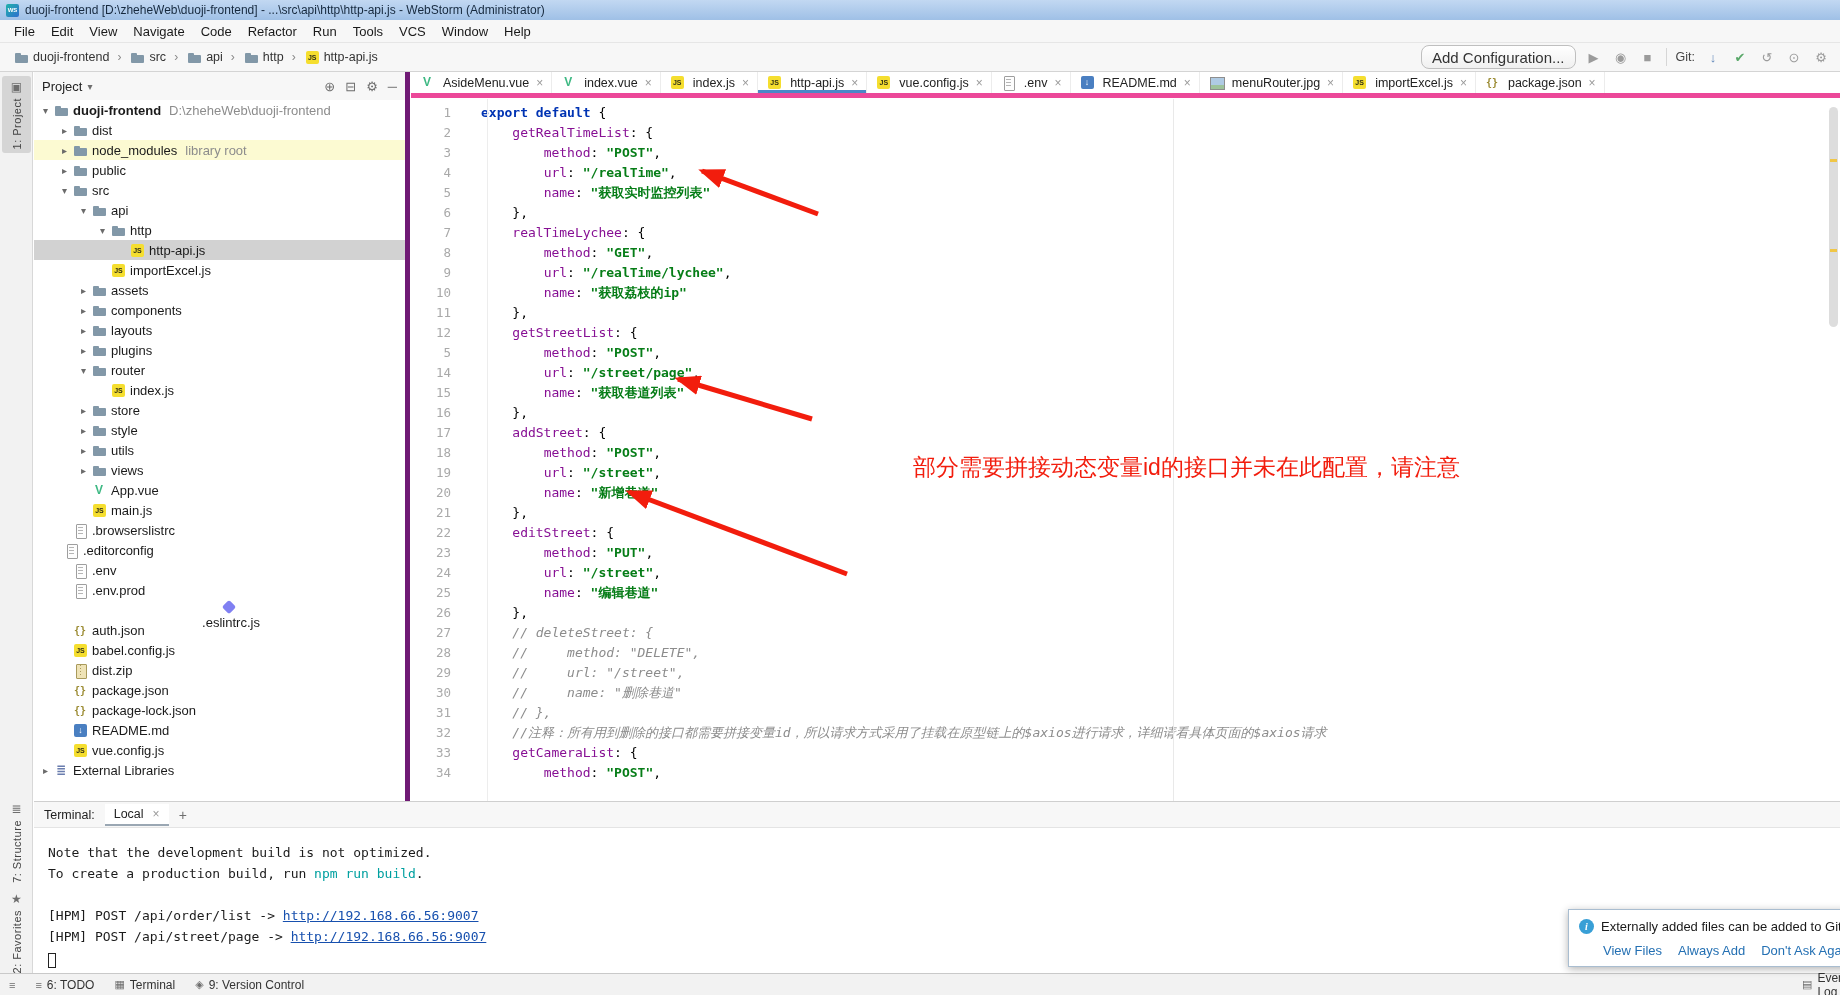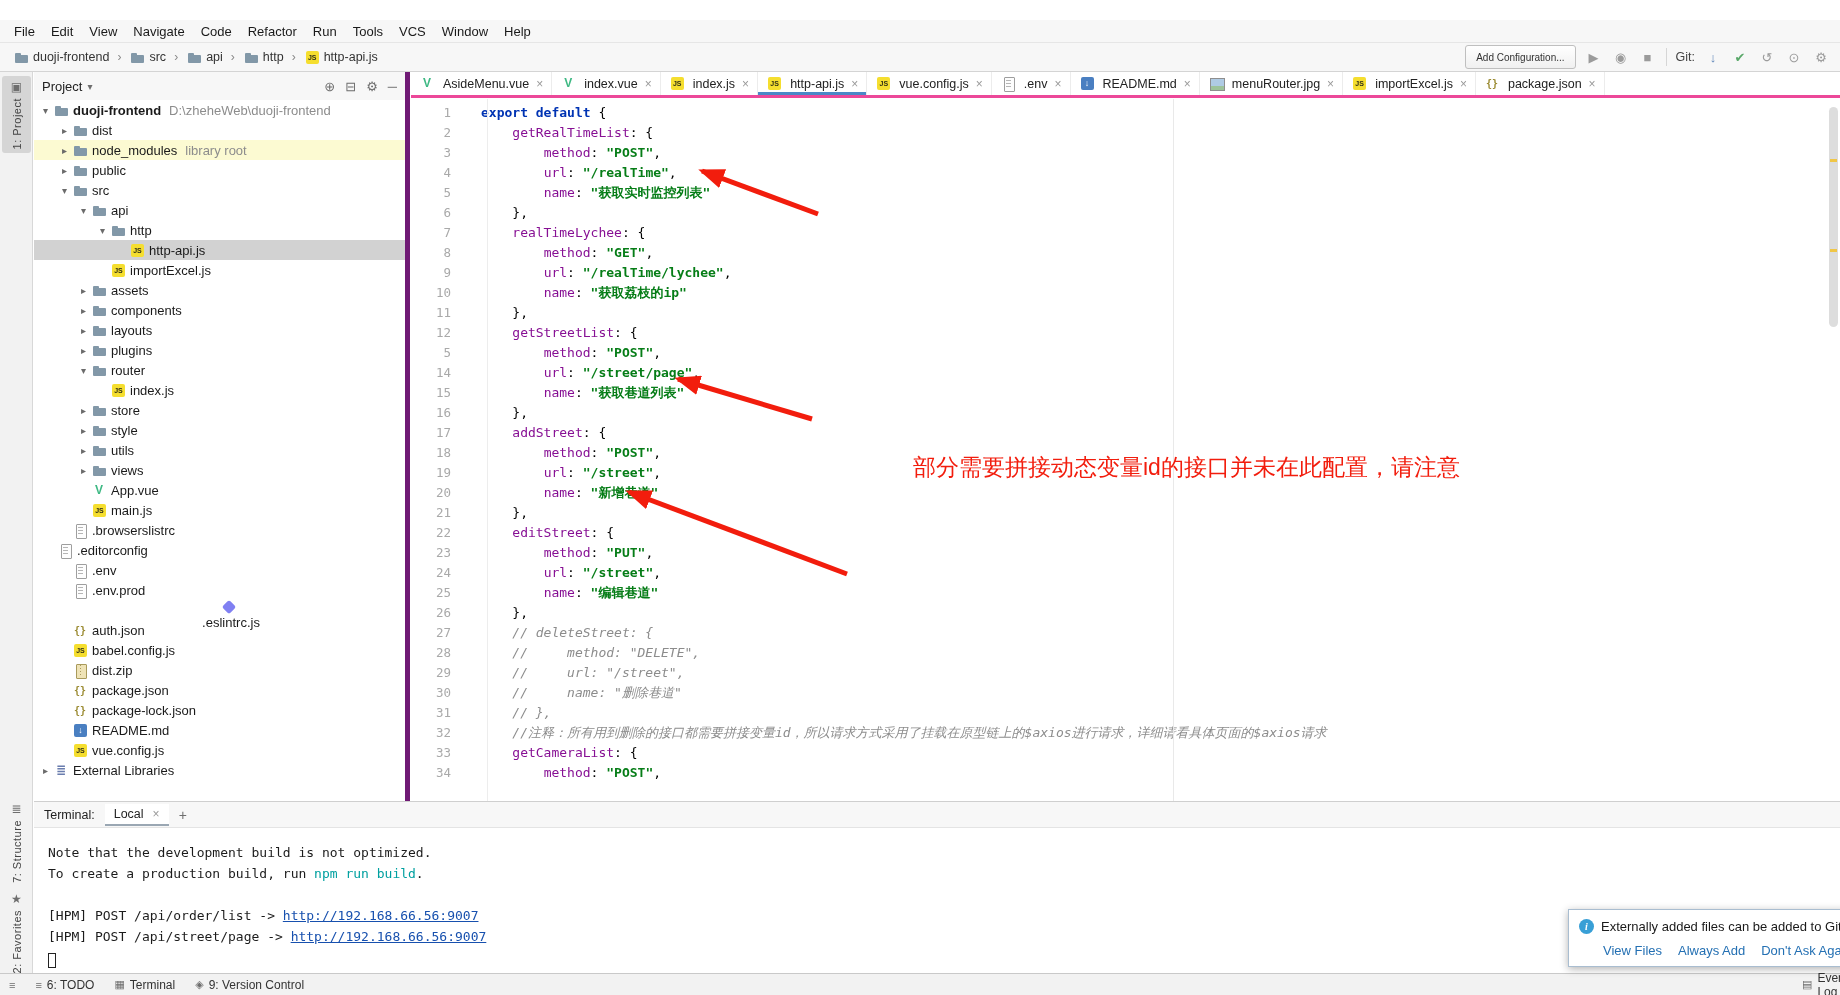--- a/index.html
+++ b/index.html
@@ -21,22 +21,22 @@
   .menu-item { padding:0 8px; height:100%; display:flex; align-items:center; cursor:default; }
 
   
   .navbar { position:absolute; left:0; top:42px; right:0; height:30px; background:#F7F7F7;
     border-top:1px solid #E6E6E6; border-bottom:1px solid #D4D4D4;
     display:flex; align-items:center; padding:0 10px; font-size:12.5px; color:#333; }
   .crumbs { display:flex; align-items:center; gap:2px; flex:1; min-width:0; }
   .crumb { display:flex; align-items:center; padding:1px 3px; border-radius:2px; }
   .crumb-sep { color:#8a8a8a; padding:0 3px; font-size:12px; }
   .nav-right { display:flex; align-items:center; gap:9px; }
-  .add-config { height:24px; padding:0 10px; font-size:10px; color:#333;
-    background:linear-gradient(#FFFFFF,#F0F0F0); border:1px solid #BFBFBF; border-radius:3px; }
+  .add-config { height:24px; padding:0 10px; font-size:15px; color:#333;
+    background:linear-gradient(#FFFFFF,#F0F0F0); border:1px solid #BFBFBF; border-radius:8px; }
   .tb-icon { color:#9B9B9B; font-size:13px; width:18px; text-align:center; }
   .tb-sep { width:1px; height:18px; background:#D6D6D6; }
   .git-label { color:#444; }
   .tb-icon.update { color:#5E86B8; } .tb-icon.commit { color:#59A869; }
 
   
   .toolstrip { position:absolute; left:0; top:72px; width:33px; bottom:22px;
     background:#F2F2F2; border-right:1px solid #D8D8D8; }
   .stripe-btn { position:absolute; left:2px; width:29px; display:flex; flex-direction:column;
     align-items:center; gap:4px; font-size:11px; color:#444; padding:4px 0; border-radius:3px; }
@@ -86,21 +86,21 @@
   .fic-zip::after { content:""; position:absolute; left:8px; top:2px; width:1px; height:11px;
       background:repeating-linear-gradient(#A99A5B 0 1px, transparent 1px 3px); }
   .fic-img::before { content:""; position:absolute; left:2px; top:2px; width:13px; height:11px;
       border:1px solid #8E8E8E; background:linear-gradient(#AFCBE4 60%, #9DC39A 60%); }
   .fic-lib::before { content:"≣"; position:absolute; left:3px; top:0; color:#6A7DAE;
       font:bold 12px/15px "DejaVu Sans",sans-serif; }
 
   
   .editor { position:absolute; left:411px; top:72px; right:0; height:729px; background:#fff; }
   .tabbar { position:absolute; left:0; top:0; right:0; height:26px; background:#fff;
-    border-bottom:3px solid #ec4899; display:flex; align-items:stretch; overflow:hidden; }
+    border-bottom:5px solid #ec4899; display:flex; align-items:stretch; overflow:hidden; }
   .tab { display:flex; align-items:center; padding:0 8px; gap:4px; font-size:12.5px; color:#222;
     border-right:1px solid #ECECEC; white-space:nowrap; }
   .tab.active { background:#FFFFFF; box-shadow:inset 0 -3px 0 #4A88C7; }
   .tab-close { color:#9A9A9A; font-size:12px; margin-left:3px; }
   .editor-body { position:absolute; left:0; top:27px; right:0; bottom:0; overflow:hidden; padding-top:4px; }
   .gutter-sep { position:absolute; left:76px; top:0; bottom:0; width:1px; background:#EDEDED; }
   .margin-guide { position:absolute; left:762px; top:0; bottom:0; width:1px; background:#E9E9E9; }
   .code-row { display:flex; height:20px; line-height:20px;
     font-family:"DejaVu Sans Mono",monospace; font-size:13px; white-space:pre; }
   .lnum { width:62px; flex:none; text-align:right; padding-right:22px;
@@ -151,20 +151,24 @@
     padding:0 9px; font-size:12px; color:#333; }
   .sb-item { display:flex; align-items:center; gap:5px; }
   .sb-ic { color:#6E6E6E; font-size:11px; }
   .sb-right { position:absolute; left:1802px; display:flex; align-items:center; gap:5px; }
 </style>
 </head>
 <body>
 
 <div class="screen">
 
+  <div class="titlebar">
+    <span class="ws-logo">WS</span>
+    <span>duoji-frontend [D:\zheheWeb\duoji-frontend] - ...\src\api\http\http-api.js - WebStorm (Administrator)</span>
+  </div>
 
   <div class="menubar" id="menubar">
       <span class="menu-item">File</span>
       <span class="menu-item">Edit</span>
       <span class="menu-item">View</span>
       <span class="menu-item">Navigate</span>
       <span class="menu-item">Code</span>
       <span class="menu-item">Refactor</span>
       <span class="menu-item">Run</span>
       <span class="menu-item">Tools</span>
@@ -347,21 +351,21 @@
         <div class="tree-row" style="padding-left: 42px;">
           <span class="tr-chevron"></span>
           <span class="fic fic-js"></span>
           <span class="tr-label">main.js</span>
         </div>
         <div class="tree-row" style="padding-left: 23px;">
           <span class="tr-chevron"></span>
           <span class="fic fic-file"></span>
           <span class="tr-label">.browserslistrc</span>
         </div>
-        <div class="tree-row" style="padding-left: 8px;">
+        <div class="tree-row" style="padding-left: 14px;">
           <span class="tr-chevron"></span>
           <span class="fic fic-file"></span>
           <span class="tr-label">.editorconfig</span>
         </div>
         <div class="tree-row" style="padding-left: 23px;">
           <span class="tr-chevron"></span>
           <span class="fic fic-file"></span>
           <span class="tr-label">.env</span>
         </div>
         <div class="tree-row" style="padding-left: 23px;">

